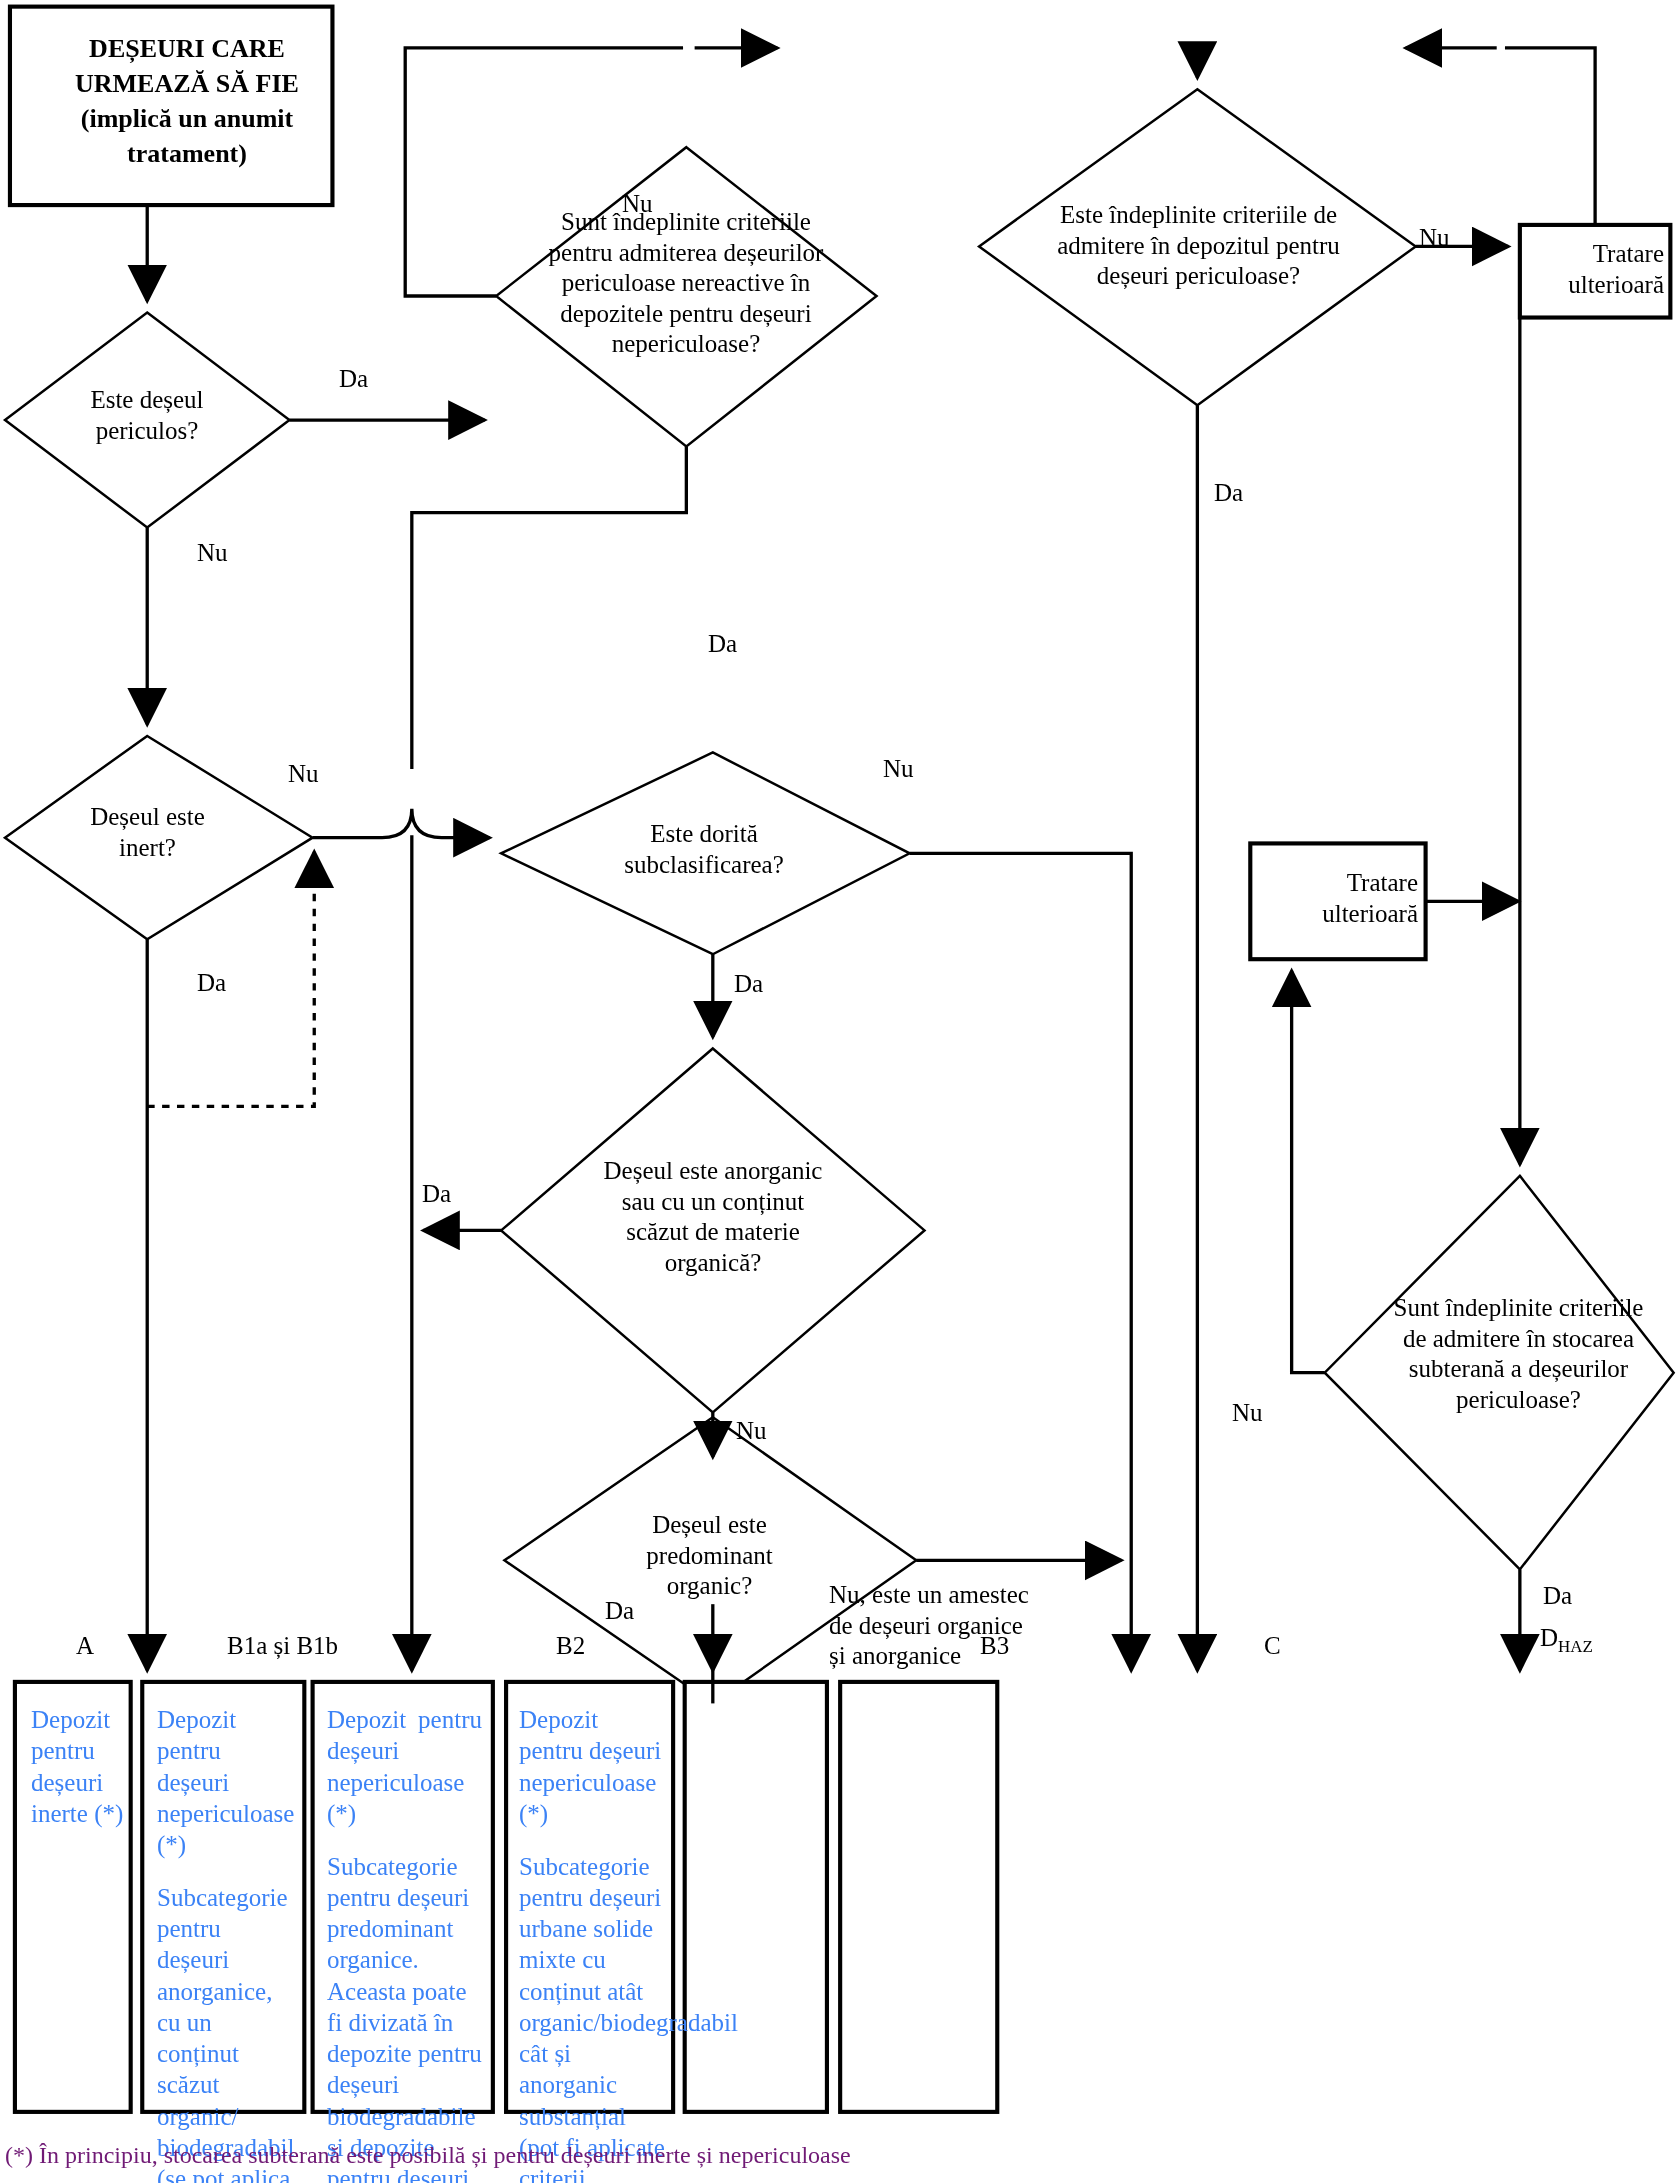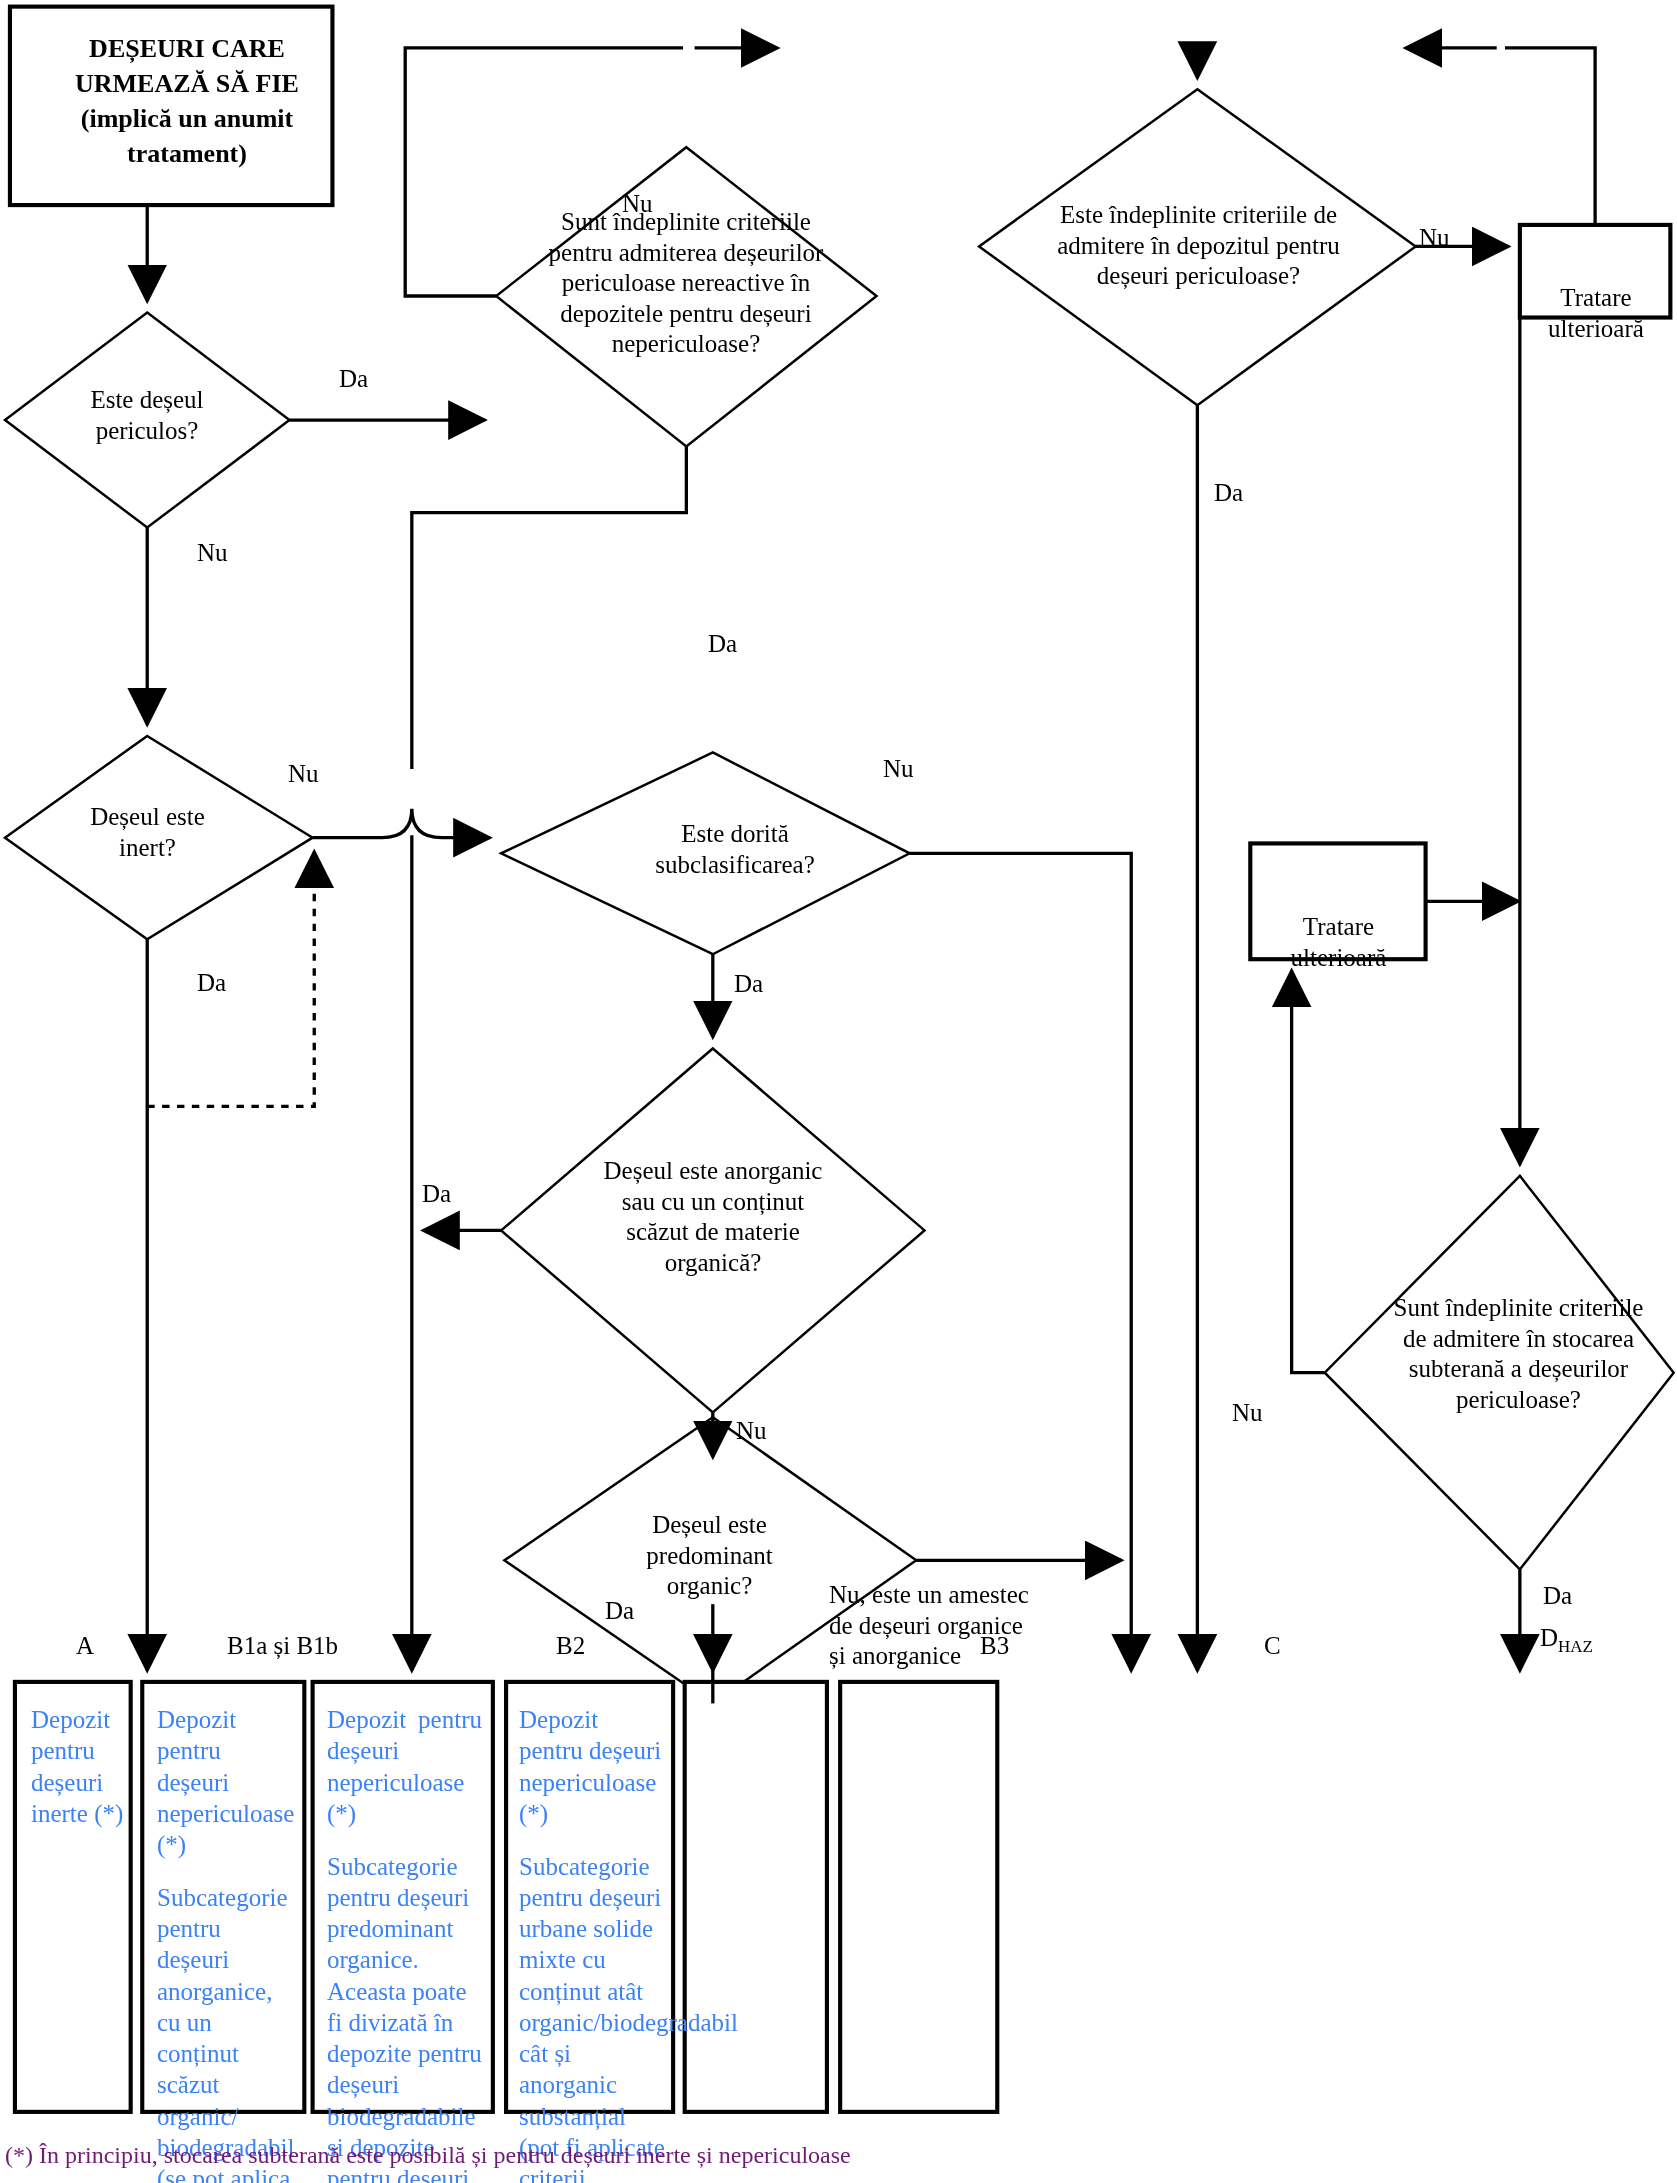--- a/index.html
+++ b/index.html
@@ -78,23 +78,22 @@
   .box-txt p { margin: 0 0 21.5px 0; }
   .box-txt p:last-child { margin-bottom: 0; }
   .start-txt {
     font-weight: bold;
     font-size: 26px;
     line-height: 1.35;
     text-align: center;
   }
   .treat-txt {
     font-size: 25px;
-    text-align: center;
+    text-align: right;
     line-height: 1.25;
-    margin-top: 44px;
   }
   .footnote {
     position: absolute;
     font-size: 24px;
     text-align: left;
     color: #701a75;
   }
   .sub { font-size: 0.68em; vertical-align: sub; }
 </style>
 </head>
@@ -203,21 +202,21 @@
   <div class="txt diamond-txt" style="left:999px; top:200px; width:399px;">Este îndeplinite criteriile de
 admitere în depozitul pentru
 deșeuri periculoase?</div>
 
   <div class="txt treat-txt" style="left:1528px; top:238px; width:136px;">Tratare
 ulterioară</div>
 
   <div class="txt diamond-txt" style="left:46px; top:802px; width:203px;">Deșeul este
 inert?</div>
 
-  <div class="txt diamond-txt" style="left:615px; top:819px; width:240px;">Este dorită
+  <div class="txt diamond-txt" style="left:584px; top:819px; width:240px;">Este dorită
 subclasificarea?</div>
 
   <div class="txt diamond-txt" style="left:546px; top:1156px; width:334px;">Deșeul este anorganic
 sau cu un conținut
 scăzut de materie
 organică?</div>
 
   <div class="txt diamond-txt" style="left:589px; top:1510px; width:241px;">Deșeul este
 predominant
 organic?</div>

